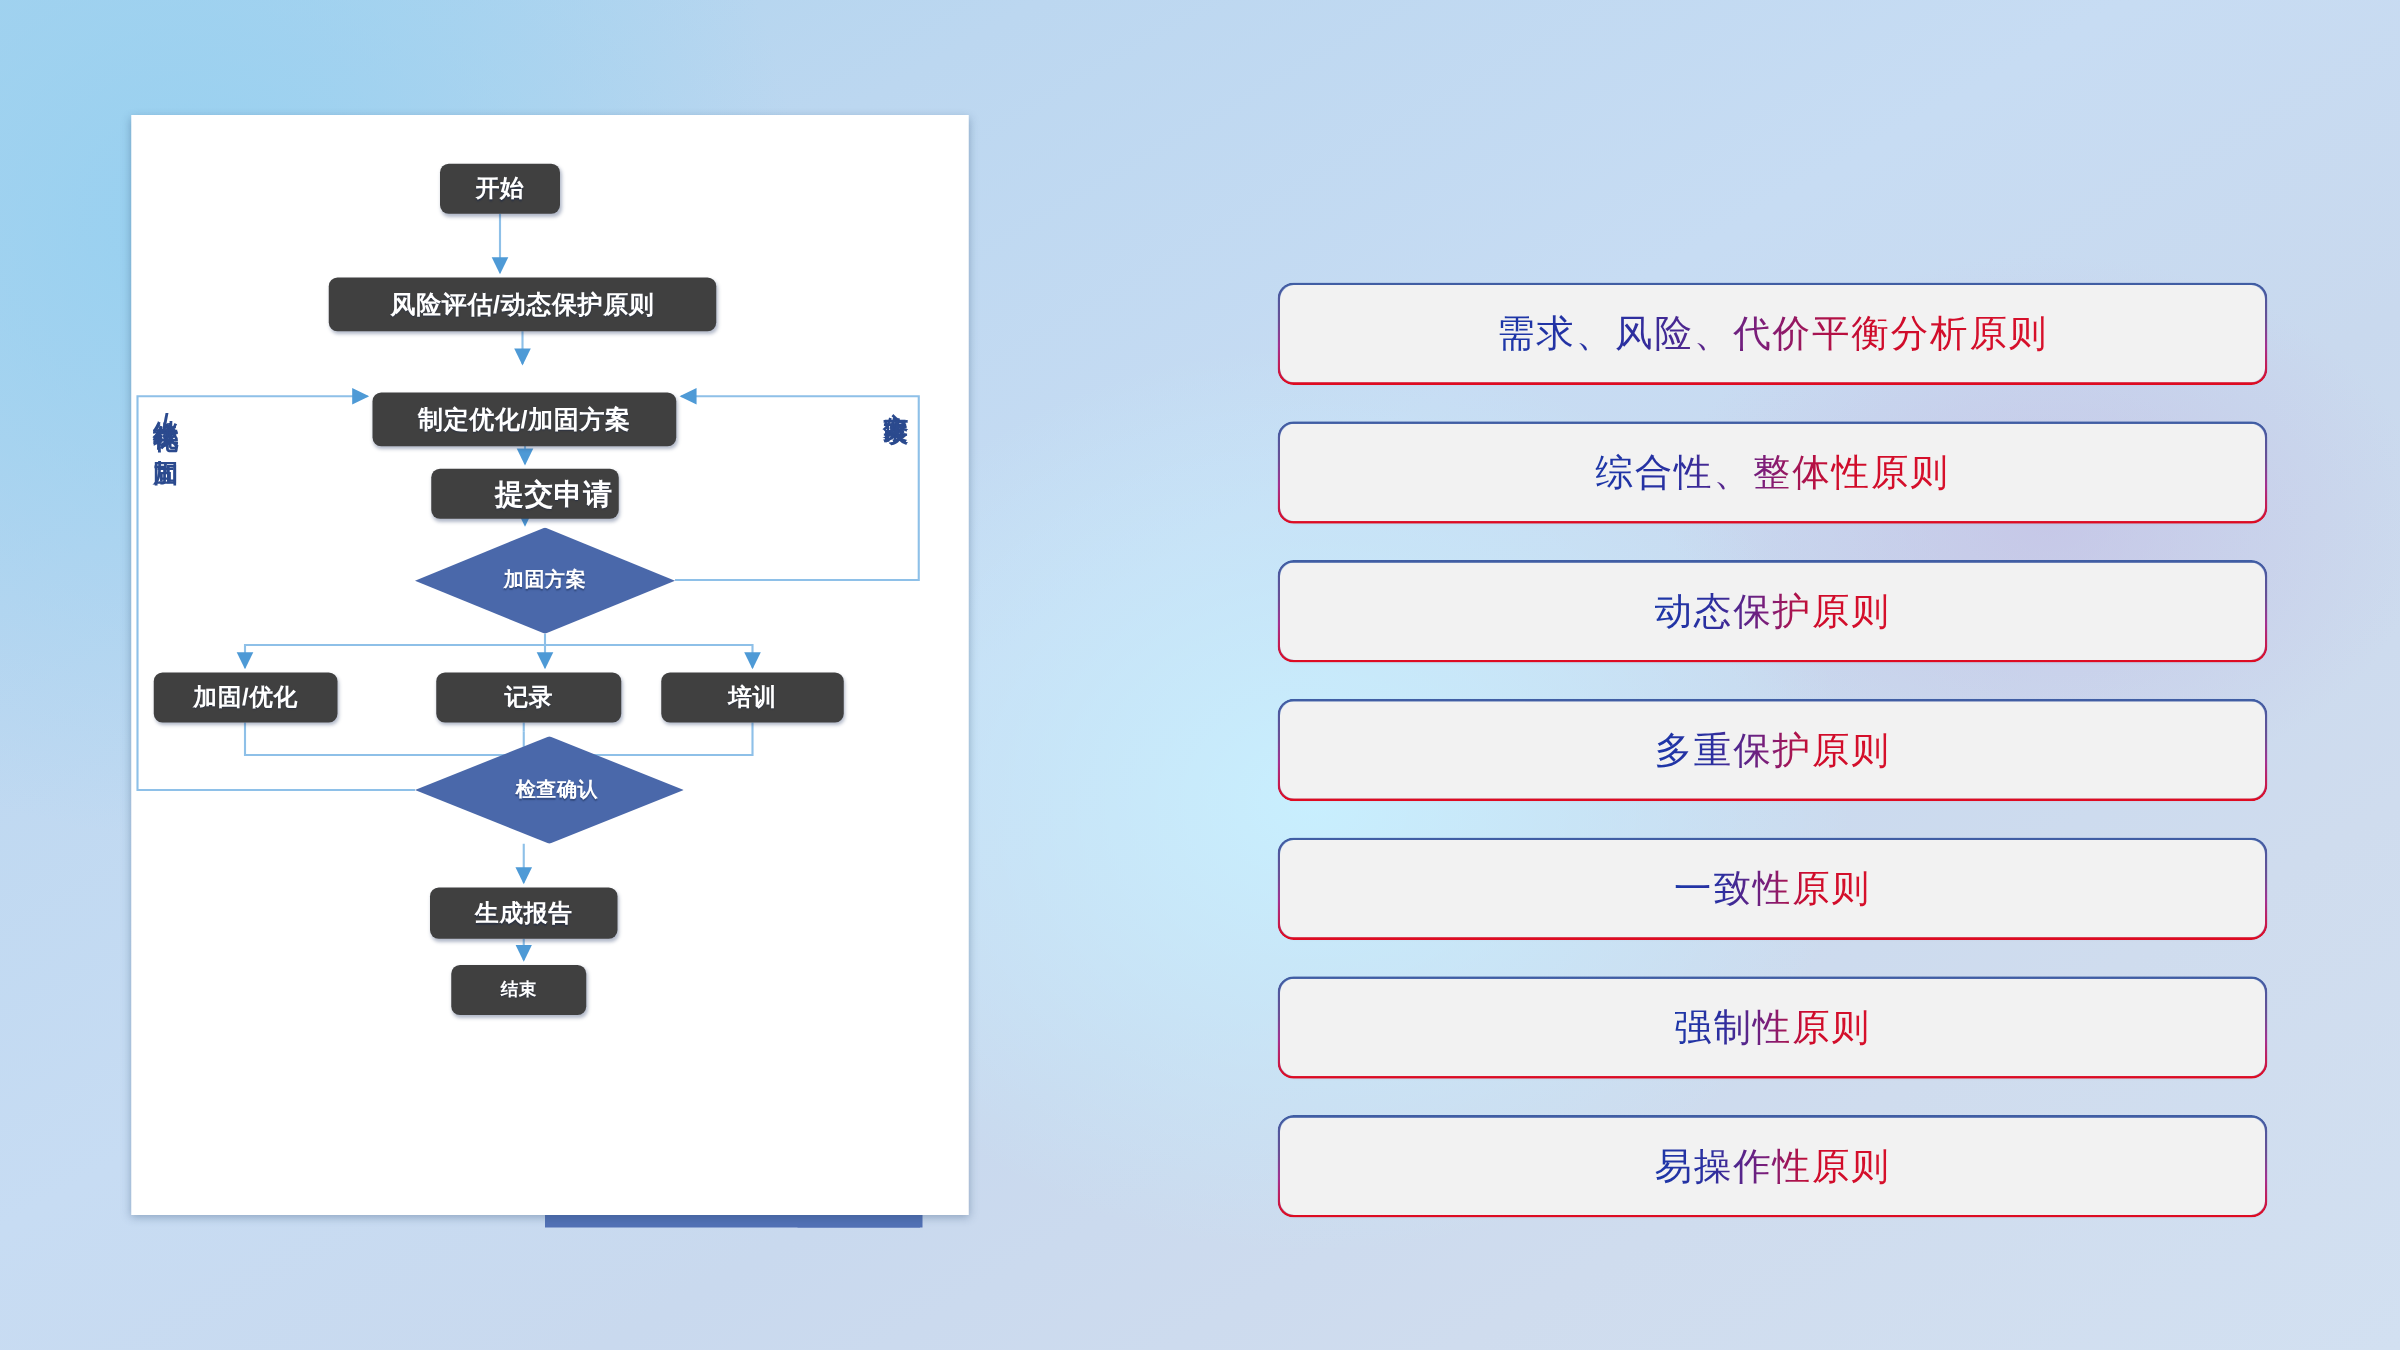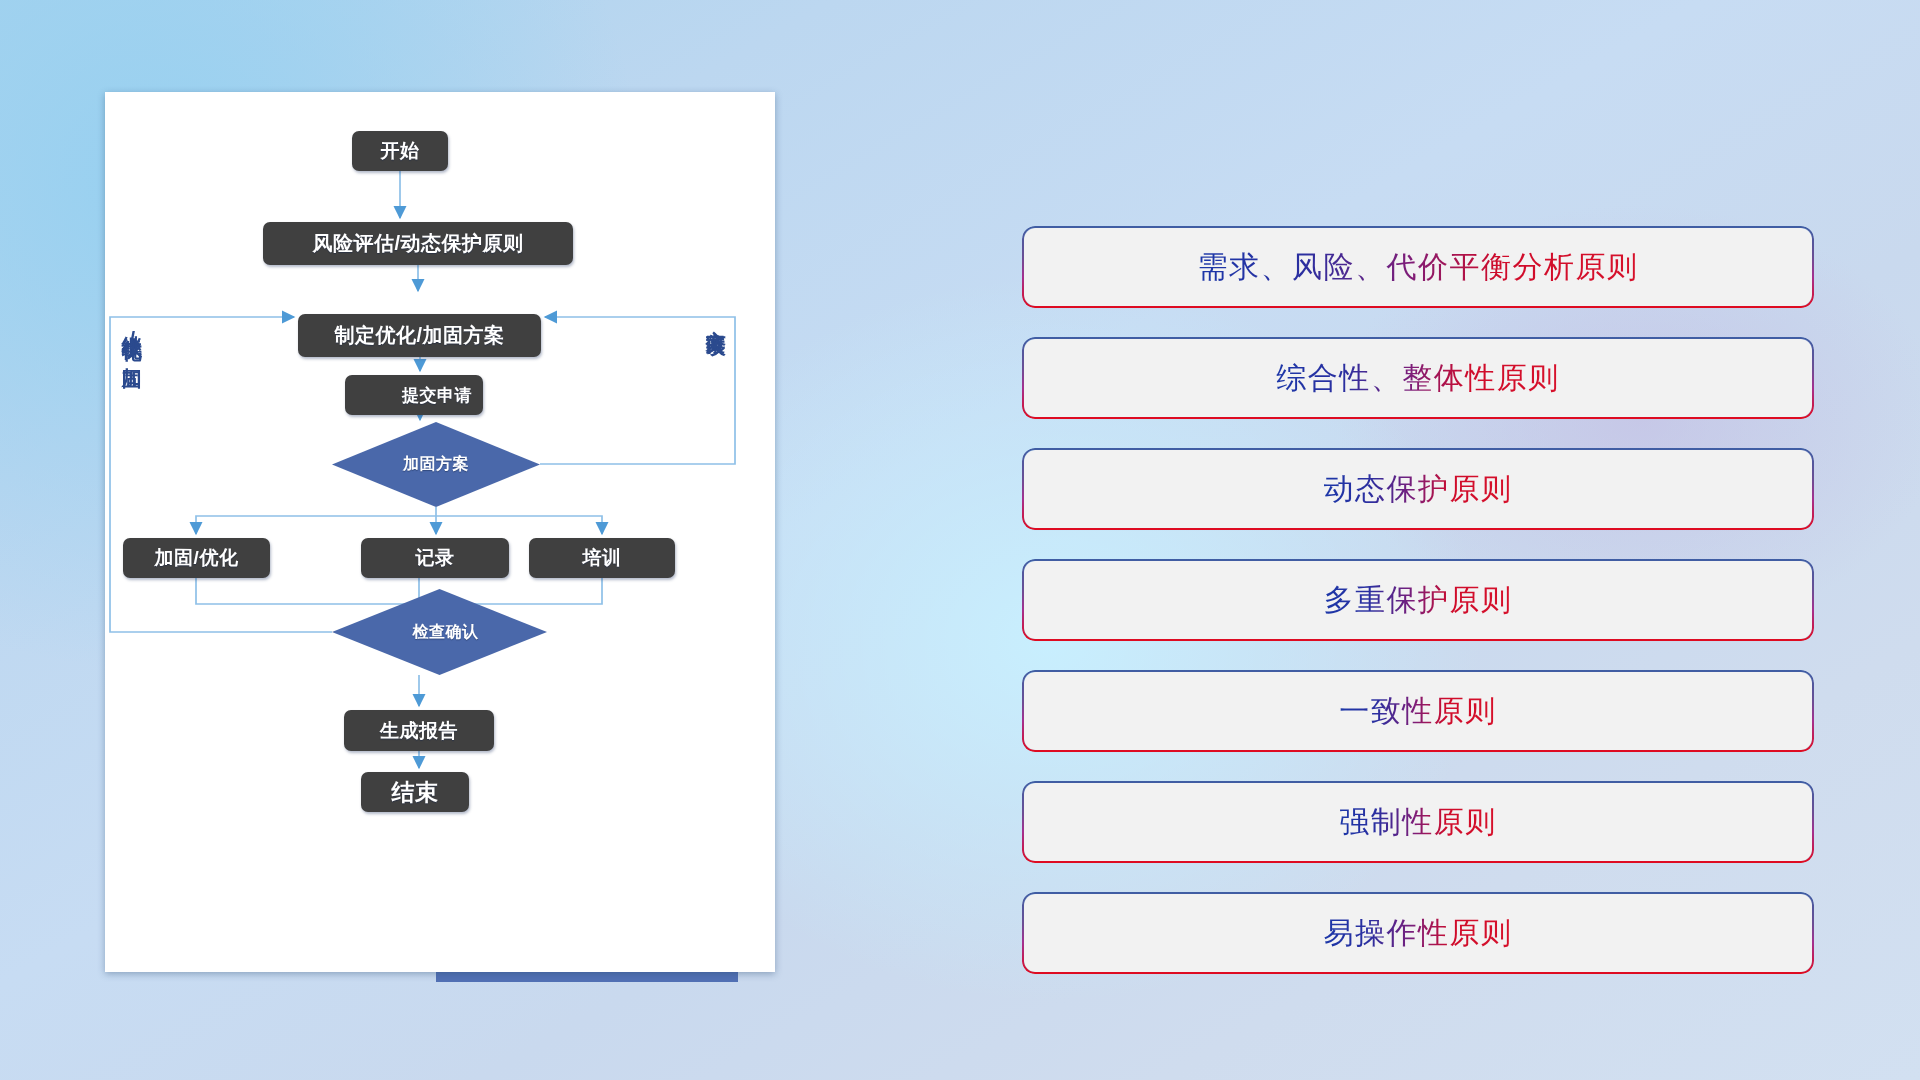--- a/index.html
+++ b/index.html
@@ -161,41 +161,41 @@
         <path d="M435,372 L630,372 L630,225 L440,225" marker-end="url(#ah)"></path>
       </g>
     </svg>
 
     <div class="node proc" style="left:247px;top:39px;width:96px;height:40px;font-size:19px;">开始</div>
 
     <div class="node proc" style="left:158px;top:130px;width:310px;height:43px;font-size:20px;">风险评估/动态保护原则</div>
 
     <div class="node proc" style="left:193px;top:203px;width:243px;height:43px;font-size:20px;margin-top:19px;">制定优化/加固方案</div>
 
-    <div class="node proc" style="left:240px;top:283px;width:138px;height:40px;font-size:17px;padding-left:46px;">提交申请</div>
+    <div class="node proc" style="left:240px;top:283px;width:150px;height:40px;font-size:23px;padding-left:46px;">提交申请</div>
 
     <div class="node dec" style="left:227px;top:330px;width:208px;height:85px;">
       <span class="dia"></span>
       <span class="txt" style="font-size:16px;">加固方案</span>
     </div>
 
     <div class="node proc" style="left:18px;top:446px;width:147px;height:40px;font-size:19px;">加固/优化</div>
 
-    <div class="node proc" style="left:256px;top:446px;width:148px;height:40px;font-size:19px;">记录</div>
+    <div class="node proc" style="left:244px;top:446px;width:148px;height:40px;font-size:19px;">记录</div>
 
     <div class="node proc" style="left:424px;top:446px;width:146px;height:40px;font-size:19px;">培训</div>
 
     <div class="node dec" style="left:227px;top:497px;width:215px;height:86px;">
       <span class="dia"></span>
       <span class="txt" style="font-size:16px;margin-left:12px;">检查确认</span>
     </div>
 
     <div class="node proc" style="left:239px;top:618px;width:150px;height:41px;font-size:19px;">生成报告</div>
 
-    <div class="node proc" style="left:256px;top:680px;width:108px;height:40px;font-size:23px;">结束</div>
+    <div class="node proc" style="left:256px;top:680px;width:108px;height:40px;font-size:14px;">结束</div>
 
     <div class="vlabel" style="left:16px;top:228px;">继续优化/加固</div>
 
     <div class="vlabel" style="left:600px;top:222px;">方案修改</div>
 
   </div>
 </div>
 
 <div id="panel">
 

